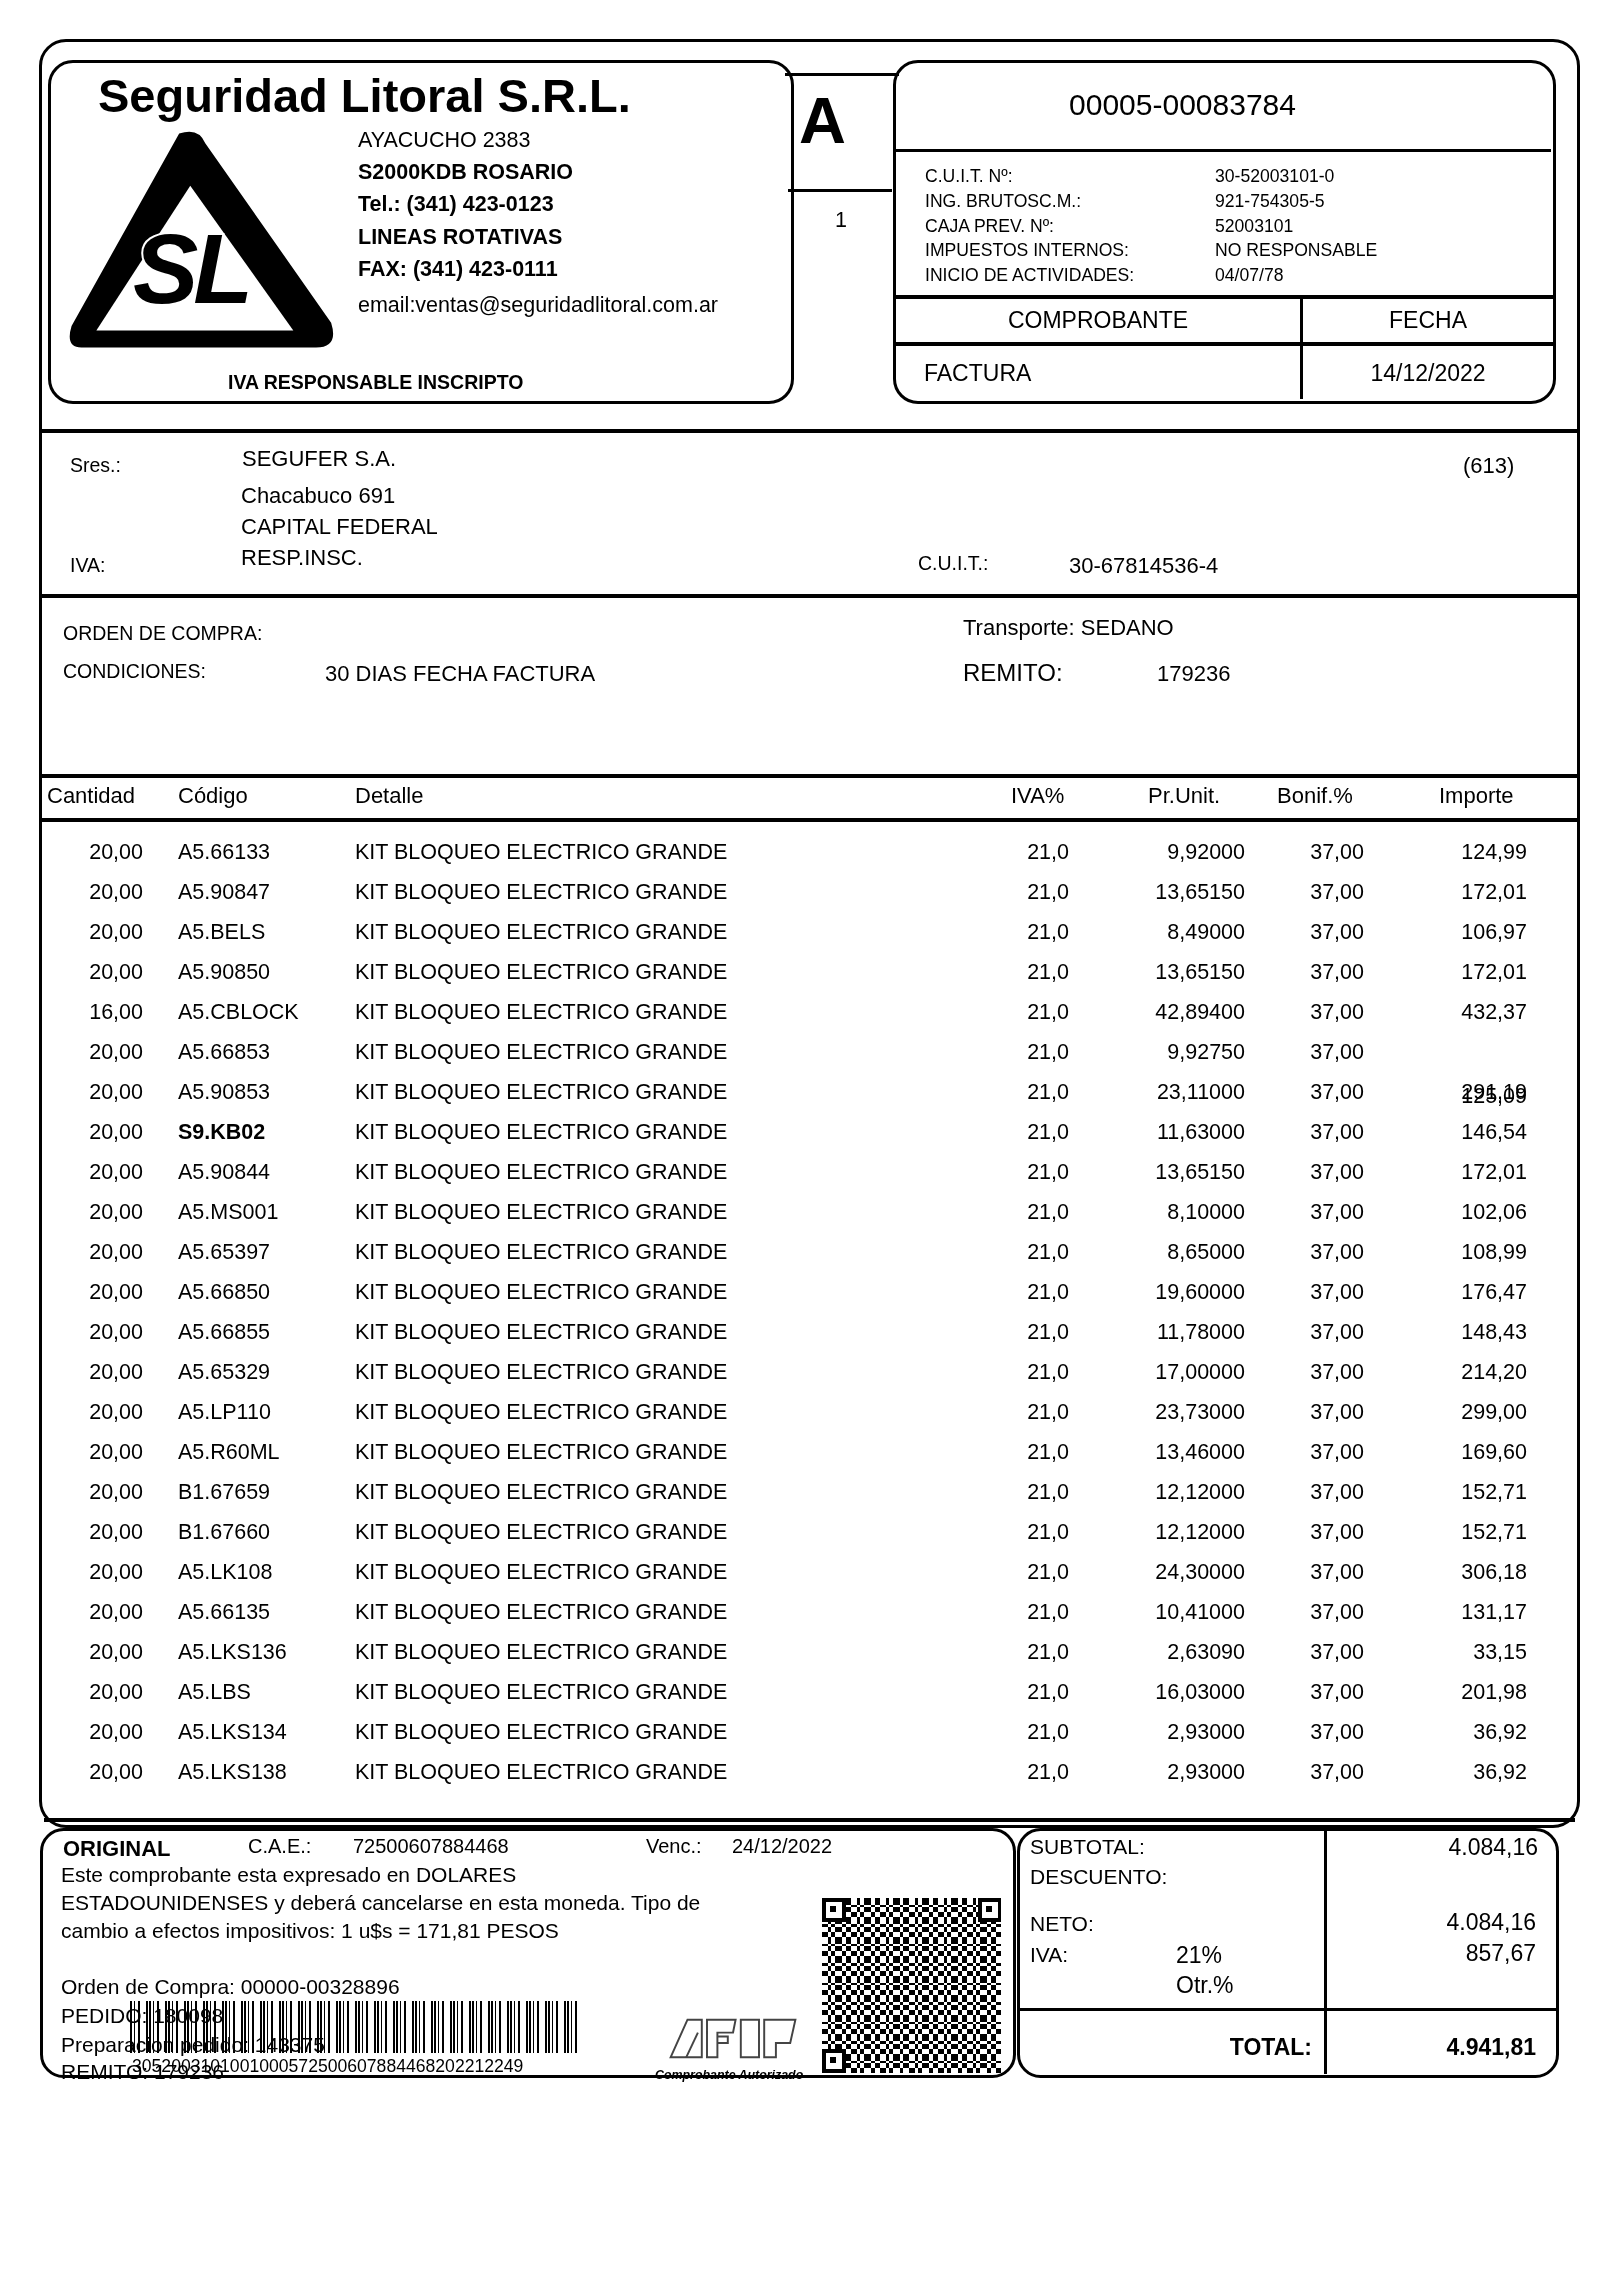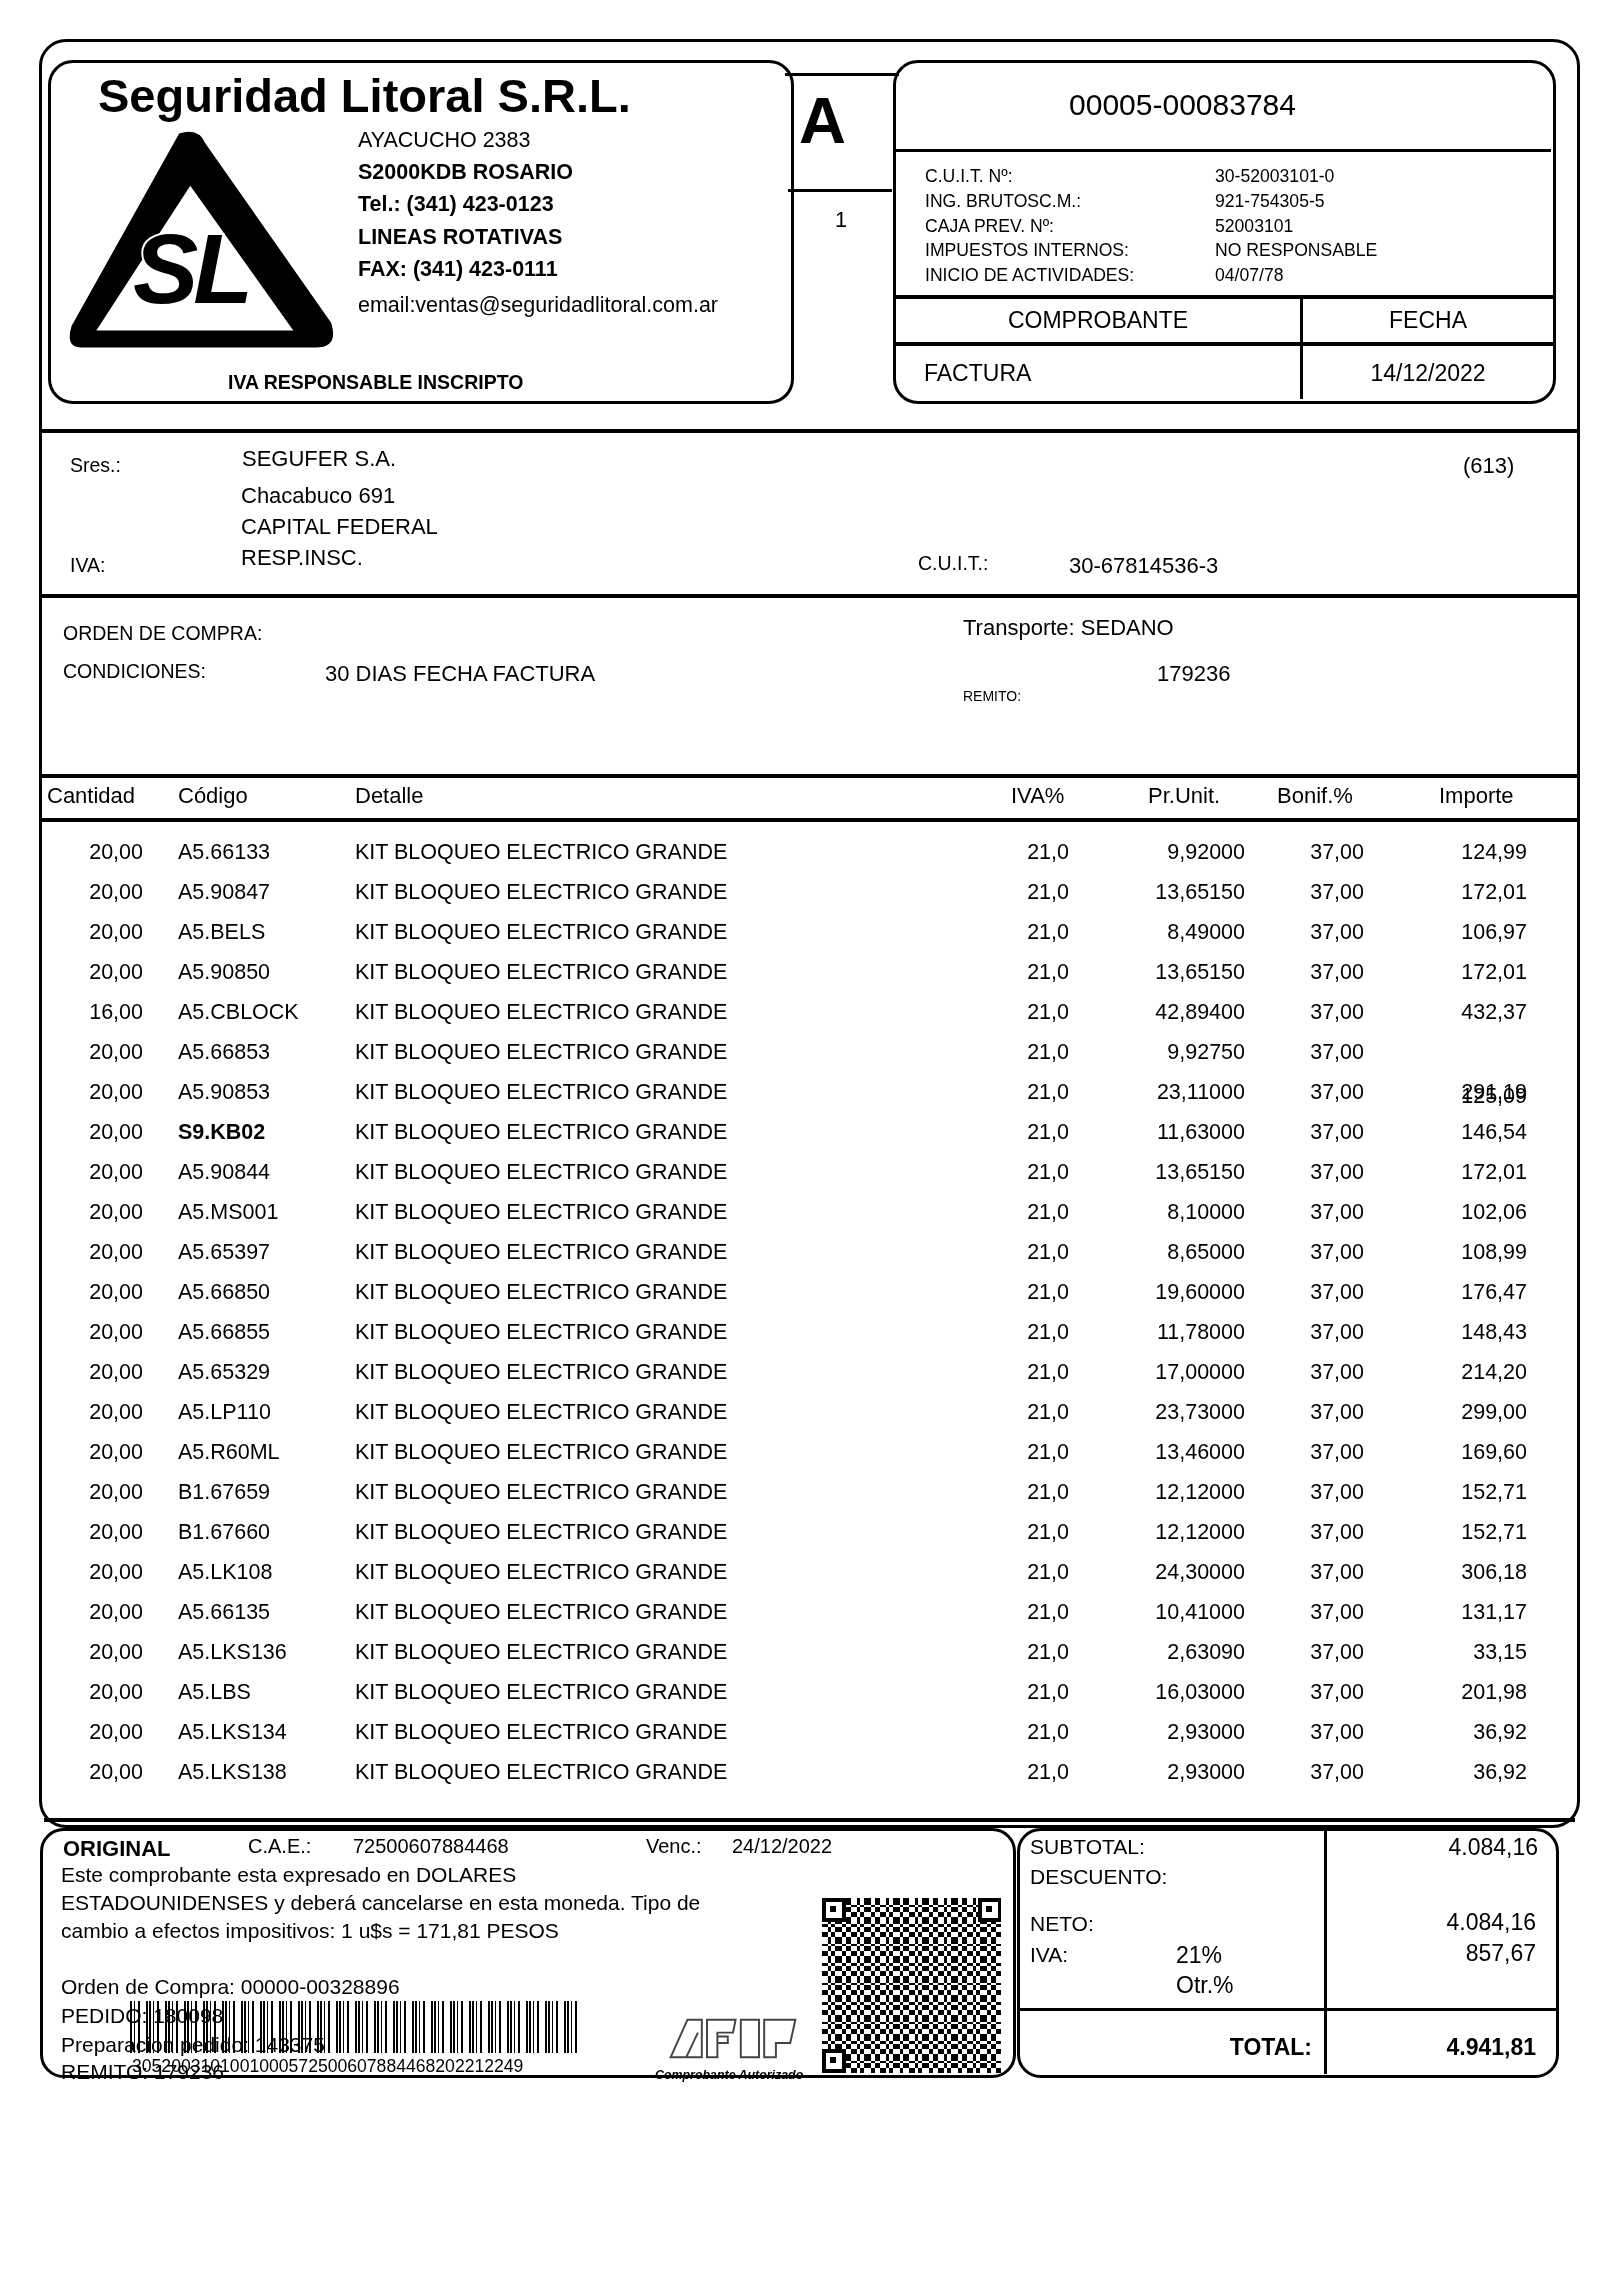--- a/index.html
+++ b/index.html
@@ -80,30 +80,30 @@
 <div class="hline" style="left:40px; top:429px; width:1539px; height:3.9px;"></div>
 
 <div class="t" style="left:70px; top:456px; font-size:19.5px;">Sres.:</div>
 <div class="t" style="left:242px; top:448px; font-size:22px;">SEGUFER S.A.</div>
 <div class="t" style="left:1463px; top:455px; font-size:22px;">(613)</div>
 <div class="t" style="left:241px; top:485px; font-size:22px;">Chacabuco 691</div>
 <div class="t" style="left:241px; top:516px; font-size:22px;">CAPITAL FEDERAL</div>
 <div class="t" style="left:70px; top:556px; font-size:19.5px;">IVA:</div>
 <div class="t" style="left:241px; top:547px; font-size:22px;">RESP.INSC.</div>
 <div class="t" style="left:918px; top:554px; font-size:19.5px;">C.U.I.T.:</div>
-<div class="t" style="left:1069px; top:555px; font-size:22px;">30-67814536-3</div>
+<div class="t" style="left:1069px; top:555px; font-size:22px;">30-67814536-4</div>
 
 <div class="hline" style="left:40px; top:594px; width:1539px; height:3.9px;"></div>
 
 <div class="t" style="left:63px; top:624px; font-size:19.5px;">ORDEN DE COMPRA:</div>
 <div class="t" style="left:326px; top:624px; font-size:19.5px;"></div>
 <div class="t" style="left:963px; top:617px; font-size:22px;">Transporte: SEDANO</div>
 <div class="t" style="left:63px; top:662px; font-size:19.5px;text-align:center;">CONDICIONES:</div>
 <div class="t" style="left:325px; top:663px; font-size:22px;">30 DIAS FECHA FACTURA</div>
-<div class="t" style="left:963px; top:661px; font-size:14px;margin-top:28px;">REMITO:</div>
+<div class="t" style="left:963px; top:661px; font-size:24px;">REMITO:</div>
 <div class="t" style="left:1157px; top:663px; font-size:22px;">179236</div>
 
 <div class="hline" style="left:40px; top:774px; width:1539px; height:3.9px;"></div>
 <div class="abs" style="left:0; top:785px; width:1616px; height:33px;">
   <div class="t" style="left:47px; top:0; font-size:22px;">Cantidad</div>
   <div class="t" style="left:178px; top:0; font-size:22px;">Código</div>
   <div class="t" style="left:355px; top:0; font-size:22px;">Detalle</div>
   <div class="t" style="left:1011px; top:0; font-size:22px;">IVA%</div>
   <div class="t" style="left:1148px; top:0; font-size:22px;">Pr.Unit.</div>
   <div class="t" style="left:1277px; top:0; font-size:22px;">Bonif.%</div>

